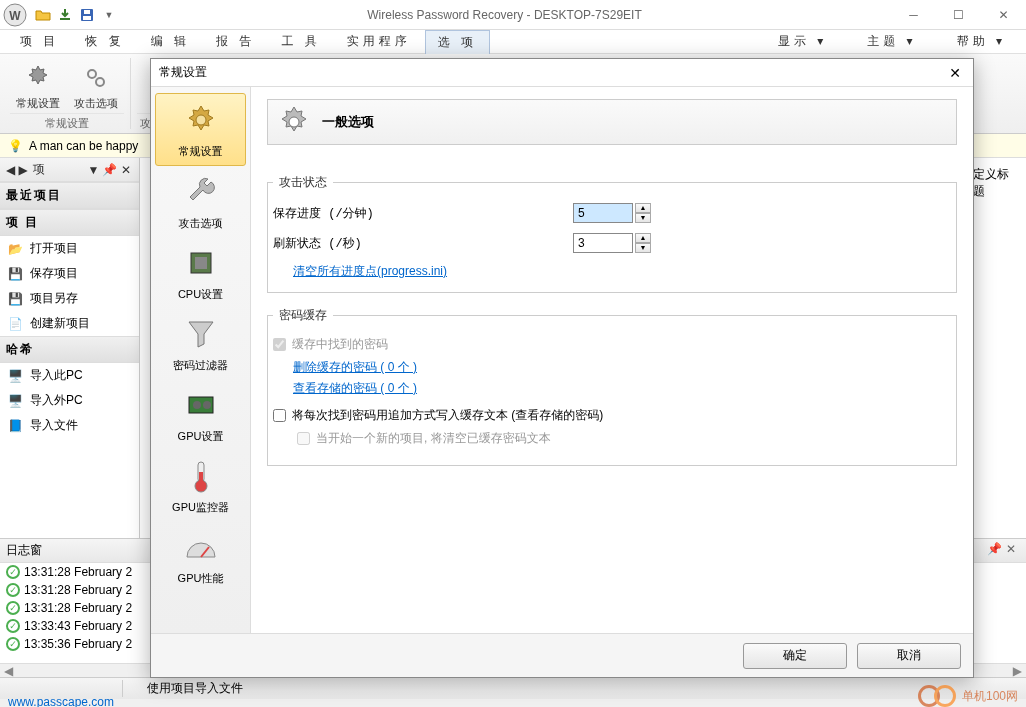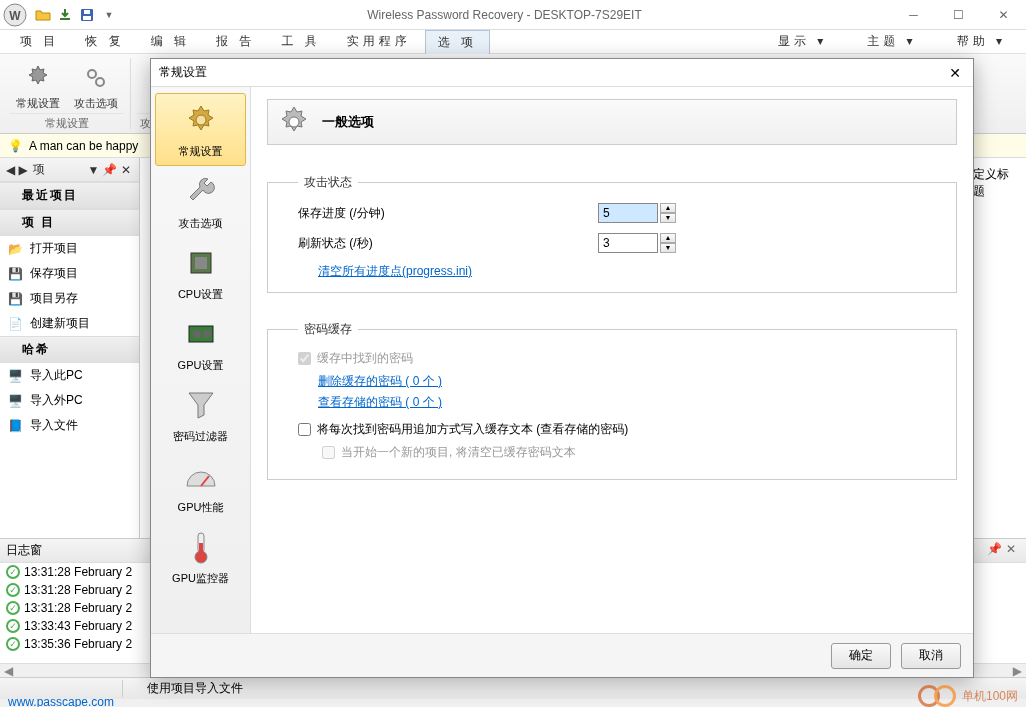--- a/index.html
+++ b/index.html
@@ -33,21 +33,21 @@
 
 
 .infobar { height: 24px; background: #fffde7; border-bottom: 1px solid #ddd; display: flex; align-items: center; padding: 0 8px; }
 .bulb { color: #f5a623; margin-right: 6px; }
 
 
 .main-area { display: flex; height: 380px; }
 .left-panel { width: 140px; background: #fff; border-right: 1px solid #ccc; overflow: hidden; }
 .panel-hdr { background: linear-gradient(#f5f5f5,#e8e8e8); padding: 3px 6px; font-size: 11px; color: #333; border-bottom: 1px solid #ddd; display: flex; align-items: center; }
 .panel-hdr .glyph { margin-right: 2px; }
-.section-hdr { background: linear-gradient(#f0f0f0,#e0e0e0); padding: 4px 22px; font-weight: bold; font-size: 12px; border-top: 1px solid #ddd; border-bottom: 1px solid #ddd; letter-spacing: 2px; }
+.section-hdr { background: linear-gradient(#f0f0f0,#e0e0e0); padding: 4px 6px; font-weight: bold; font-size: 12px; border-top: 1px solid #ddd; border-bottom: 1px solid #ddd; letter-spacing: 2px; }
 .panel-item { padding: 4px 8px; display: flex; align-items: center; gap: 6px; }
 .panel-item .pi-ico { width: 16px; height: 16px; display: inline-flex; align-items: center; justify-content: center; }
 .right-stub { flex: 1; background: #fff; }
 
 
 .log-window { background: #fff; border-top: 1px solid #ccc; }
 .log-hdr { background: linear-gradient(#f5f5f5,#e8e8e8); padding: 3px 6px; font-size: 12px; border-bottom: 1px solid #ddd; display: flex; }
 .log-hdr .pin { margin-left: auto; color: #666; margin-right: 4px; }
 .log-body { height: 100px; overflow: auto; }
 .log-row { padding: 2px 6px; display: flex; align-items: center; gap: 4px; font-size: 11px; }
@@ -67,37 +67,37 @@
 .dlg-body { flex: 1; display: flex; overflow: hidden; }
 .dlg-sidebar { width: 100px; background: linear-gradient(#f8f8f8,#efefef); border-right: 1px solid #ddd; overflow-y: auto; padding: 6px 0; }
 .dlg-sb-item { display: flex; flex-direction: column; align-items: center; padding: 6px 4px; gap: 4px; }
 .dlg-sb-item.sel { background: linear-gradient(#fff3c4,#ffe08a); border: 1px solid #e0b84a; margin: 0 4px; border-radius: 3px; }
 .dlg-sb-item .sb-ico { width: 40px; height: 40px; display: flex; align-items: center; justify-content: center; }
 .dlg-sb-item span { font-size: 11px; }
 .dlg-content { flex: 1; padding: 12px 16px; overflow-y: auto; }
 .dlg-header-row { display: flex; align-items: center; gap: 10px; border: 1px solid #ccc; padding: 4px 8px; margin-bottom: 29px; background: linear-gradient(#fafafa,#f0f0f0); }
 .dlg-header-row .gear { width: 36px; height: 36px; }
 .dlg-header-row b { font-size: 13px; }
-fieldset { border: 1px solid #ccc; padding: 12px 30px; margin-bottom: 28px; }
+fieldset { border: 1px solid #ccc; padding: 12px 5px; margin-bottom: 14px; }
 legend { padding: 0 6px; color: #333; font-size: 12px; }
 .form-row { display: flex; align-items: center; margin-bottom: 10px; }
-.form-row label { width: 300px; }
+.form-row label { width: 300px; font-family: Liberation Mono, monospace; }
 .spinner { display: flex; }
 .spinner input { width: 60px; height: 20px; border: 1px solid #888; padding: 0 4px; font-size: 12px; }
 .spinner input.hl { background: #cde8ff; }
 .spinner .sp-btns { display: flex; flex-direction: column; margin-left: 2px; }
 .spinner .sp-btn { width: 16px; height: 10px; border: 1px solid #aaa; background: linear-gradient(#fafafa,#e5e5e5); font-size: 7px; line-height: 8px; text-align: center; }
 .link-row { padding-left: 20px; }
 .link-row a { color: #0066cc; text-decoration: underline; font-size: 12px; }
 .chk-row { display: flex; align-items: center; gap: 6px; margin-bottom: 6px; }
 .chk-row.indent { padding-left: 24px; }
 .chk-row input[type=checkbox] { width: 13px; height: 13px; }
 .chk-row label.dis { color: #999; }
 .dlg-footer { height: 44px; border-top: 1px solid #ddd; display: flex; align-items: center; justify-content: flex-end; padding: 0 12px; gap: 10px; background: #f5f5f5; }
-.dlg-footer button { width: 60px; height: 26px; border: 1px solid #999; background: linear-gradient(#fafafa,#e5e5e5); border-radius: 3px; }
+.dlg-footer button { width: 104px; height: 26px; border: 1px solid #999; background: linear-gradient(#fafafa,#e5e5e5); border-radius: 3px; }
 
 
 .wm { position: absolute; right: 8px; bottom: 0; opacity: .6; display: flex; align-items: center; gap: 6px; }
 .wm .c1 { width: 22px; height: 22px; border: 3px solid #cc4400; border-radius: 50%; display: inline-block; }
 .wm .c2 { width: 22px; height: 22px; border: 3px solid #ff7700; border-radius: 50%; display: inline-block; margin-left: -12px; }
 .wm span { color: #cc4400; font-size: 12px; }
 
 
 .right-edge { position: absolute; right: 0; top: 160px; width: 60px; background: #fff; padding: 6px; border-left: 1px solid #ddd; font-size: 11px; }
 </style>
@@ -306,53 +306,53 @@
             <svg width="36" height="36" viewBox="0 0 36 36">
               <rect x="8" y="8" width="20" height="20" fill="#5a7a4a" stroke="#333"></rect>
               <rect x="12" y="12" width="12" height="12" fill="#888"></rect>
             </svg>
           </div>
           <span>CPU设置</span>
         </div>
         <div class="dlg-sb-item">
           <div class="sb-ico">
             <svg width="36" height="36" viewBox="0 0 36 36">
+              <path d="M6 6h24l-9 12v10l-6 3V18z" fill="#ccc" stroke="#777"></path>
+            </svg>
+          </div>
+          <span>密码过滤器</span>
+        </div>
+        <div class="dlg-sb-item">
+          <div class="sb-ico">
+            <svg width="36" height="36" viewBox="0 0 36 36">
               <rect x="6" y="10" width="24" height="16" fill="#3a7d3a" stroke="#222"></rect>
               <circle cx="14" cy="18" r="4" fill="#666"></circle>
               <circle cx="24" cy="18" r="4" fill="#666"></circle>
             </svg>
           </div>
           <span>GPU设置</span>
         </div>
         <div class="dlg-sb-item">
           <div class="sb-ico">
             <svg width="36" height="36" viewBox="0 0 36 36">
-              <path d="M6 6h24l-9 12v10l-6 3V18z" fill="#ccc" stroke="#777"></path>
-            </svg>
-          </div>
-          <span>密码过滤器</span>
-        </div>
-        <div class="dlg-sb-item">
-          <div class="sb-ico">
-            <svg width="36" height="36" viewBox="0 0 36 36">
-              <path d="M4 28a14 14 0 0128 0z" fill="#ddd" stroke="#888"></path>
-              <line x1="18" y1="28" x2="26" y2="18" stroke="#d44" stroke-width="2"></line>
-            </svg>
-          </div>
-          <span>GPU性能</span>
-        </div>
-        <div class="dlg-sb-item">
-          <div class="sb-ico">
-            <svg width="36" height="36" viewBox="0 0 36 36">
               <rect x="15" y="4" width="6" height="20" rx="3" fill="#eee" stroke="#888"></rect>
               <circle cx="18" cy="28" r="6" fill="#d44" stroke="#888"></circle>
               <rect x="16" y="14" width="4" height="12" fill="#d44"></rect>
             </svg>
           </div>
           <span>GPU监控器</span>
+        </div>
+        <div class="dlg-sb-item">
+          <div class="sb-ico">
+            <svg width="36" height="36" viewBox="0 0 36 36">
+              <path d="M4 28a14 14 0 0128 0z" fill="#ddd" stroke="#888"></path>
+              <line x1="18" y1="28" x2="26" y2="18" stroke="#d44" stroke-width="2"></line>
+            </svg>
+          </div>
+          <span>GPU性能</span>
         </div>
       </div>
     <div class="dlg-content">
       <div class="dlg-header-row">
         <div class="gear">
           <svg width="36" height="36" viewBox="0 0 36 36">
               <path d="M18 3l3 5 5-1-1 5 5 3-5 3 1 5-5-1-3 5-3-5-5 1 1-5-5-3 5-3-1-5 5 1z" fill="#bbb" stroke="#777"></path>
               <circle cx="18" cy="18" r="5" fill="#fff" stroke="#777"></circle>
             </svg>
         </div>

